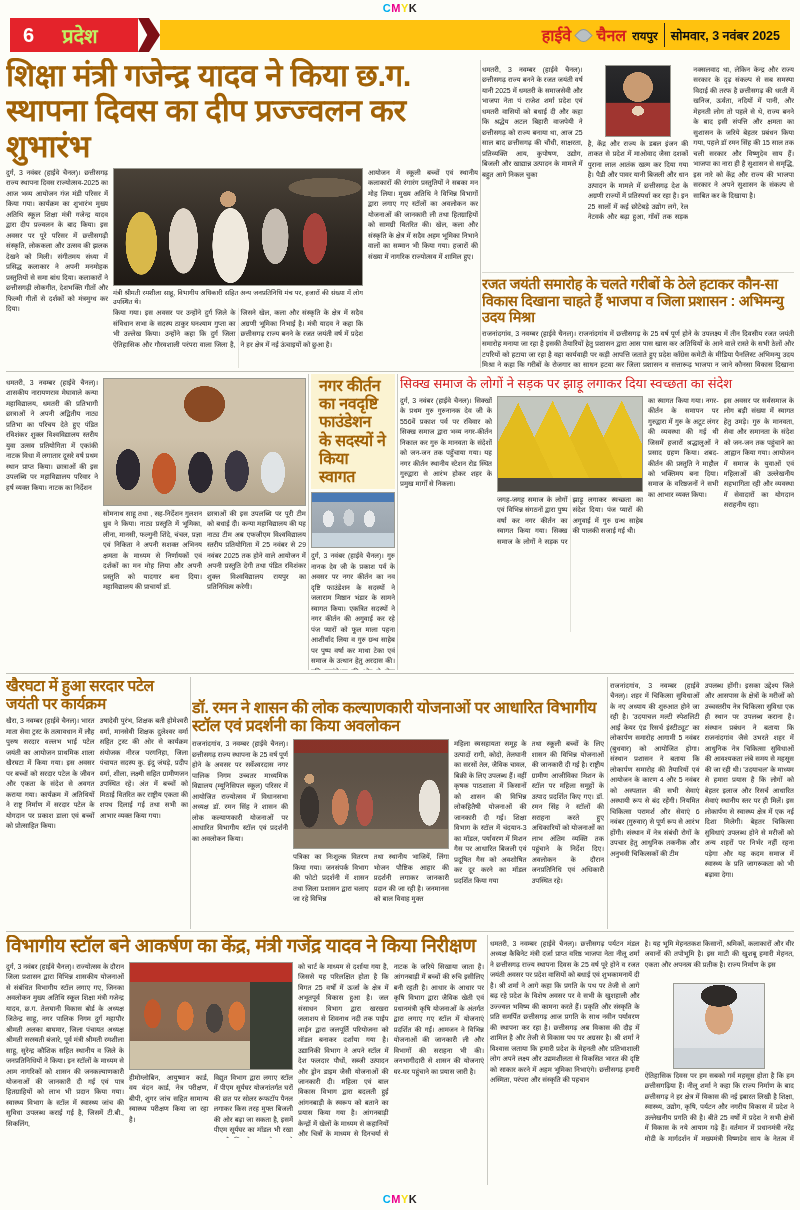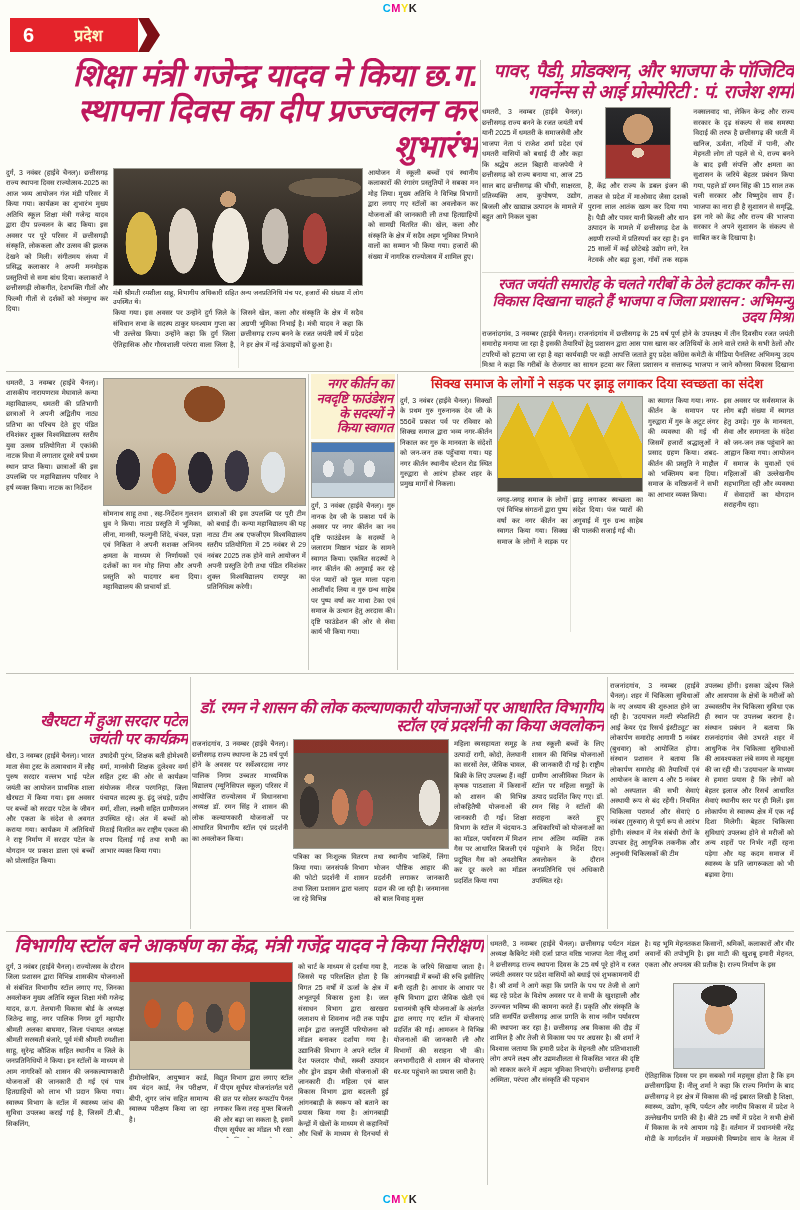--- a/index.html
+++ b/index.html
@@ -5,33 +5,33 @@
   html,body{margin:0;padding:0;background:#e9e7e0;}
   #page{position:relative;width:800px;height:1210px;margin:0 auto;background:#fdfdf8;
         font-family:"Liberation Sans","DejaVu Sans",sans-serif;color:#1c1c1c;overflow:hidden;}
   .cmyk{position:absolute;left:0;right:0;text-align:center;font-weight:bold;font-size:11px;letter-spacing:.5px;}
   .cmyk .c{color:#00aeef}.cmyk .m{color:#ec008c}.cmyk .y{color:#f7e017}.cmyk .k{color:#231f20}
 
   
   .masthead{position:absolute;top:18px;left:10px;right:10px;height:34px;display:flex;align-items:flex-start;}
   .redbox{width:128px;height:34px;background:#e4232b;display:flex;align-items:center;flex-shrink:0;}
   .pageno{color:#fff;font-weight:bold;font-size:20px;margin-left:13px;}
-  .section{color:#fef9c3;font-weight:bold;font-size:16px;margin-left:40px;}
+  .section{color:#bef264;font-weight:bold;font-size:20px;margin-left:28px;}
   .chev{width:22px;height:34px;background:#7d1016;clip-path:polygon(0 0,50% 0,100% 50%,50% 100%,0 100%,42% 50%);flex-shrink:0;}
   .yellowbar{flex:1;height:30px;margin-top:2px;background:#ffc20f;display:flex;align-items:center;justify-content:flex-end;gap:6px;padding-right:10px;}
   .brand{color:#d6201f;font-weight:bold;font-size:16px;}
   .leaf{width:11px;height:11px;background:#b9c0c4;border:1px solid #8d969b;border-radius:50% 0;transform:rotate(45deg);display:inline-block;}
   .city{color:#111;font-weight:bold;font-size:11.5px;}
   .bardiv{width:1px;height:24px;background:#222;}
   .date{color:#111;font-weight:bold;font-size:12.5px;}
 
   
   .art{position:absolute;overflow:hidden;}
-  .hl{font-weight:bold;color:#be185d;text-align:right;line-height:1.14;letter-spacing:-.3px;font-style:italic;}
-  .sub{font-weight:bold;color:#d6201f;text-align:center;line-height:1.2;}
+  .hl{font-weight:bold;color:#a16207;text-align:left;line-height:1.14;letter-spacing:-.3px;}
+  .sub{font-weight:normal;color:#d6201f;text-align:left;line-height:1.2;}
   .bodyrow{display:flex;gap:5px;overflow:hidden;}
   .col{flex:1;font-size:6.9px;line-height:1.52;text-align:justify;color:#222;overflow:hidden;}
   .cc2{column-count:2;column-gap:5px;column-rule:1px solid #e2e2da;font-size:6.9px;line-height:1.52;text-align:justify;color:#222;overflow:hidden;}
   .cap{font-size:6.6px;line-height:1.4;color:#111;text-align:justify;}
   .photo{border:1px solid #9a9a92;box-sizing:border-box;flex-shrink:0;}
   .vline{position:absolute;width:1px;background:#c9c9c2;}
   .hline{position:absolute;height:1px;background:#c0c0b8;left:6px;right:6px;}
 
   
   #ph1{background:
@@ -104,37 +104,44 @@
   <div class="cmyk" style="top:2px;">
     <span class="c">C</span><span class="m">M</span><span class="y">Y</span><span class="k">K</span>
   </div>
 
   <div class="masthead">
     <div class="redbox">
       <span class="pageno">6</span>
       <span class="section">प्रदेश</span>
     </div>
     <div class="chev"></div>
+    <div class="yellowbar">
+      <span class="brand">हाईवे</span>
+      <span class="leaf"></span>
+      <span class="brand">चैनल</span>
+      <span class="city">रायपुर</span>
+      <span class="bardiv"></span>
+      <span class="date">सोमवार, 3 नवंबर 2025</span>
+    </div>
   </div>
 
   <div class="art" style="left:6px;top:58px;width:472px;height:310px;">
     <div class="hl" style="font-size:31px;">शिक्षा मंत्री गजेन्द्र यादव ने किया छ.ग. स्थापना दिवस का दीप प्रज्ज्वलन कर शुभारंभ</div>
     <div class="bodyrow" style="height:242px;margin-top:4px;">
       <div class="col" style="flex:0 0 102px;">दुर्ग, 3 नवंबर (हाईवे चैनल)। छत्तीसगढ़ राज्य स्थापना दिवस राज्योत्सव-2025 का आज भव्य आयोजन गंज मंडी परिसर में किया गया। कार्यक्रम का शुभारंभ मुख्य अतिथि स्कूल शिक्षा मंत्री गजेन्द्र यादव द्वारा दीप प्रज्वलन के बाद किया। इस अवसर पर पूरे परिसर में छत्तीसगढ़ी संस्कृति, लोककला और उत्सव की झलक देखने को मिली। संगीतमय संध्या में प्रसिद्ध कलाकार ने अपनी मनमोहक प्रस्तुतियों से समा बांध दिया। कलाकारों ने छत्तीसगढ़ी लोकगीत, देशभक्ति गीतों और फिल्मी गीतों से दर्शकों को मंत्रमुग्ध कर दिया।</div>
       <div style="flex:0 0 250px;display:flex;flex-direction:column;overflow:hidden;">
         <div class="photo" id="ph1" style="width:250px;height:118px;"></div>
         <div class="cap" style="margin:2px 0;">मंत्री श्रीमती रमशीला साहू, विभागीय अधिकारी सहित अन्य जनप्रतिनिधि मंच पर, हजारों की संख्या में लोग उपस्थित थे।</div>
         <div class="cc2" style="flex:1;">किया गया। इस अवसर पर उन्होंने दुर्ग जिले के संविधान सभा के सदस्य ठाकुर घनश्याम गुप्ता का भी उल्लेख किया। उन्होंने कहा कि दुर्ग जिला ऐतिहासिक और गौरवशाली परंपरा वाला जिला है, जिसने खेल, कला और संस्कृति के क्षेत्र में सदैव अग्रणी भूमिका निभाई है। मंत्री यादव ने कहा कि छत्तीसगढ़ राज्य बनने के रजत जयंती वर्ष में प्रदेश ने हर क्षेत्र में नई ऊंचाइयों को छुआ है।</div>
       </div>
       <div class="col">आयोजन में स्कूली बच्चों एवं स्थानीय कलाकारों की रंगारंग प्रस्तुतियों ने सबका मन मोह लिया। मुख्य अतिथि ने विभिन्न विभागों द्वारा लगाए गए स्टॉलों का अवलोकन कर योजनाओं की जानकारी ली तथा हितग्राहियों को सामग्री वितरित की। खेल, कला और संस्कृति के क्षेत्र में सदैव अहम भूमिका निभाने वालों का सम्मान भी किया गया। हजारों की संख्या में नागरिक राज्योत्सव में शामिल हुए।</div>
     </div>
   </div>
 
   <div class="art" style="left:482px;top:60px;width:312px;height:210px;">
-    <div class="hl" style="font-size:18.5px;">पावर, पैडी, प्रोडक्शन, और भाजपा के पॉजिटिव गवर्नेन्स से आई प्रोस्पेरिटी : पं. राजेश शर्मा</div>
     <div class="bodyrow" style="height:158px;margin-top:5px;">
       <div class="col">धमतरी, 3 नवम्बर (हाईवे चैनल)। छत्तीसगढ़ राज्य बनने के रजत जयंती वर्ष यानी 2025 में धमतरी के समाजसेवी और भाजपा नेता पं राजेश शर्मा प्रदेश एवं धमतरी वासियों को बधाई दी और कहा कि श्रद्धेय अटल बिहारी वाजपेयी ने छत्तीसगढ़ को राज्य बनाया था, आज 25 साल बाद छत्तीसगढ़ की चौंधी, साक्षरता, प्रतिव्यक्ति आय, कुपोषण, उद्योग, बिजली और खाद्यान्न उत्पादन के मामले में बहुत आगे निकल चुका</div>
       <div style="flex:1;overflow:hidden;">
         <div class="photo" id="ph2" style="width:66px;height:72px;margin:0 auto 2px;"></div>
         <div class="col" style="height:84px;">है, केंद्र और राज्य के डबल इंजन की ताकत से प्रदेश में माओवाद जैसा दशकों पुराना लाल आतंक खत्म कर दिया गया है। पैडी और पावर यानी बिजली और धान उत्पादन के मामले में छत्तीसगढ़ देश के अग्रणी राज्यों में प्रतिस्पर्धा कर रहा है। इन 25 सालों में कई छोटेबड़े उद्योग लगे, रेल नेटवर्क और बढ़ा हुआ, गाँवों तक सड़क बिजली पहुँची और इन्हीं में होकर शिक्षा और समृद्धि भी गाँवों तक पहुँची है छत्तीसगढ़ की सबसे बड़ी चुनौती</div>
       </div>
       <div class="col">नक्सलवाद था, लेकिन केन्द्र और राज्य सरकार के दृढ़ संकल्प से सब समस्या विदाई की तरफ है छत्तीसगढ़ की धरती में खनिज, ऊर्वता, नदियों में पानी, और मेहनती लोग तो पहले से थे, राज्य बनने के बाद इसी संपत्ति और क्षमता का सुशासन के जरिये बेहतर प्रबंधन किया गया, पहले डॉ रमन सिंह की 15 साल तक चली सरकार और विष्णुदेव साय हैं। भाजपा का नारा ही है सुशासन से समृद्धि, इस नारे को केंद्र और राज्य की भाजपा सरकार ने अपने सुशासन के संकल्प से साबित कर के दिखाया है।</div>
     </div>
   </div>
 
@@ -153,21 +160,21 @@
         <div class="photo" id="ph4" style="width:100%;height:128px;"></div>
         <div class="bodyrow" style="flex:1;margin-top:3px;">
           <div class="col">सोमनाथ साहू तथा , सह-निर्देशन गुलशन ध्रुव ने किया। नाट्य प्रस्तुति में भूमिका, लीना, मानसी, फल्गुनी शिंदे, चंचल, प्रज्ञा एवं निकिता ने अपनी सशक्त अभिनय क्षमता के माध्यम से निर्णायकों एवं दर्शकों का मन मोह लिया और अपनी प्रस्तुति को यादगार बना दिया। महाविद्यालय की प्राचार्या डॉ.</div>
           <div class="col">छात्राओं की इस उपलब्धि पर पूरी टीम को बधाई दी। कन्या महाविद्यालय की यह नाट्य टीम अब एफजीएम विश्वविद्यालय स्तरीय प्रतियोगिता में 25 नवंबर से 29 नवंबर 2025 तक होने वाले आयोजन में अपनी प्रस्तुति देगी तथा पंडित रविशंकर शुक्ल विश्वविद्यालय रायपुर का प्रतिनिधित्व करेगी।</div>
         </div>
       </div>
     </div>
   </div>
 
   <div class="art" style="left:311px;top:374px;width:84px;height:296px;">
-    <div class="hl" style="font-size:13px;background:#fbf3d2;padding:3px 2px;">नगर कीर्तन का नवदृष्टि फाउंडेशन के सदस्यों ने किया स्वागत</div>
+    <div class="hl" style="font-size:16px;background:#fbf3d2;padding:3px 8px;">नगर कीर्तन का नवदृष्टि फाउंडेशन के सदस्यों ने किया स्वागत</div>
     <div class="photo" id="ph5" style="width:100%;height:56px;margin-top:3px;"></div>
     <div class="col" style="margin-top:3px;height:186px;">दुर्ग, 3 नवंबर (हाईवे चैनल)। गुरु नानक देव जी के प्रकाश पर्व के अवसर पर नगर कीर्तन का नव दृष्टि फाउंडेशन के सदस्यों ने जलाराम मिष्ठान भंडार के सामने स्वागत किया। एकत्रित सदस्यों ने नगर कीर्तन की अगुवाई कर रहे पंज प्यारों को फूल माला पहना आशीर्वाद लिया व गुरु ग्रन्थ साहेब पर पुष्प वर्षा कर माथा टेका एवं समाज के उत्थान हेतु अरदास की। दृष्टि फाउंडेशन की ओर से सेवा कार्य भी किया गया।</div>
   </div>
 
   <div class="art" style="left:400px;top:374px;width:394px;height:296px;">
     <div class="sub" style="font-size:13px;margin-top:2px;">सिक्ख समाज के लोगों ने सड़क पर झाड़ू लगाकर दिया स्वच्छता का संदेश</div>
     <div class="bodyrow" style="height:236px;margin-top:4px;">
       <div class="col" style="flex:0 0 92px;">दुर्ग, 3 नवंबर (हाईवे चैनल)। सिक्खों के प्रथम गुरु गुरुनानक देव जी के 556वें प्रकाश पर्व पर रविवार को सिक्ख समाज द्वारा भव्य नगर-कीर्तन निकाल कर गुरु के मानवता के संदेशों को जन-जन तक पहुँचाया गया। यह नगर कीर्तन स्थानीय स्टेशन रोड स्थित गुरुद्वारा से आरंभ होकर शहर के प्रमुख मार्गों से निकला।</div>
       <div style="flex:0 0 146px;display:flex;flex-direction:column;overflow:hidden;">
         <div class="photo" id="ph6" style="width:146px;height:96px;"></div>
@@ -176,21 +183,21 @@
       <div class="col">का स्वागत किया गया। नगर-कीर्तन के समापन पर गुरुद्वारा में गुरु के अटूट लंगर की व्यवस्था की गई थी जिसमें हजारों श्रद्धालुओं ने प्रसाद ग्रहण किया। शबद-कीर्तन की प्रस्तुति ने माहौल को भक्तिमय बना दिया। समाज के वरिष्ठजनों ने सभी का आभार व्यक्त किया।</div>
       <div class="col">इस अवसर पर सर्वसमाज के लोग बड़ी संख्या में स्वागत हेतु उमड़े। गुरु के मानवता, सेवा और समानता के संदेश को जन-जन तक पहुंचाने का आह्वान किया गया। आयोजन में समाज के युवाओं एवं महिलाओं की उल्लेखनीय सहभागिता रही और व्यवस्था में सेवादारों का योगदान सराहनीय रहा।</div>
     </div>
   </div>
 
   <div class="hline" style="top:673px;"></div>
   <div class="vline" style="left:308px;top:374px;height:296px;"></div>
   <div class="vline" style="left:397px;top:374px;height:296px;"></div>
 
   <div class="art" style="left:6px;top:677px;width:182px;height:252px;">
-    <div class="hl" style="font-size:15.5px;margin-top:35px;">खैरघटा में हुआ सरदार पटेल जयंती पर कार्यक्रम</div>
+    <div class="hl" style="font-size:15.5px;">खैरघटा में हुआ सरदार पटेल जयंती पर कार्यक्रम</div>
     <div class="bodyrow" style="height:206px;margin-top:4px;">
       <div class="col">खैरा, 3 नवम्बर (हाईवे चैनल)। भारत माता सेवा ट्रस्ट के तत्वावधान में लौह पुरुष सरदार वल्लभ भाई पटेल जयंती का आयोजन प्राथमिक शाला खैरघटा में किया गया। इस अवसर पर बच्चों को सरदार पटेल के जीवन और एकता के संदेश से अवगत कराया गया। कार्यक्रम में अतिथियों ने राष्ट्र निर्माण में सरदार पटेल के योगदान पर प्रकाश डाला एवं बच्चों को प्रोत्साहित किया।</div>
       <div class="col">उषादेवी पुरंभ, शिक्षक बती होमेश्वरी वर्मा, मानसेवी शिक्षक दुलेश्वर वर्मा सहित ट्रस्ट की ओर से कार्यक्रम संयोजक नीरज परगनिहा, जिला पंचायत सदस्य कु. इंदु जंघड़े, प्रदीप वर्मा, शीला, लक्ष्मी सहित ग्रामीणजन उपस्थित रहे। अंत में बच्चों को मिठाई वितरित कर राष्ट्रीय एकता की शपथ दिलाई गई तथा सभी का आभार व्यक्त किया गया।</div>
     </div>
   </div>
 
   <div class="art" style="left:192px;top:699px;width:412px;height:252px;">
     <div class="hl" style="font-size:16px;">डॉ. रमन ने शासन की लोक कल्याणकारी योजनाओं पर आधारित विभागीय स्टॉल एवं प्रदर्शनी का किया अवलोकन</div>
     <div class="bodyrow" style="height:208px;margin-top:4px;">
       <div class="col" style="flex:0 0 96px;">राजनांदगांव, 3 नवम्बर (हाईवे चैनल)। छत्तीसगढ़ राज्य स्थापना के 25 वर्ष पूर्ण होने के अवसर पर सर्वेश्वरदास नगर पालिक निगम उच्चतर माध्यमिक विद्यालय (म्यूनिसिपल स्कूल) परिसर में आयोजित राज्योत्सव में विधानसभा अध्यक्ष डॉ. रमन सिंह ने शासन की लोक कल्याणकारी योजनाओं पर आधारित विभागीय स्टॉल एवं प्रदर्शनी का अवलोकन किया।</div>

